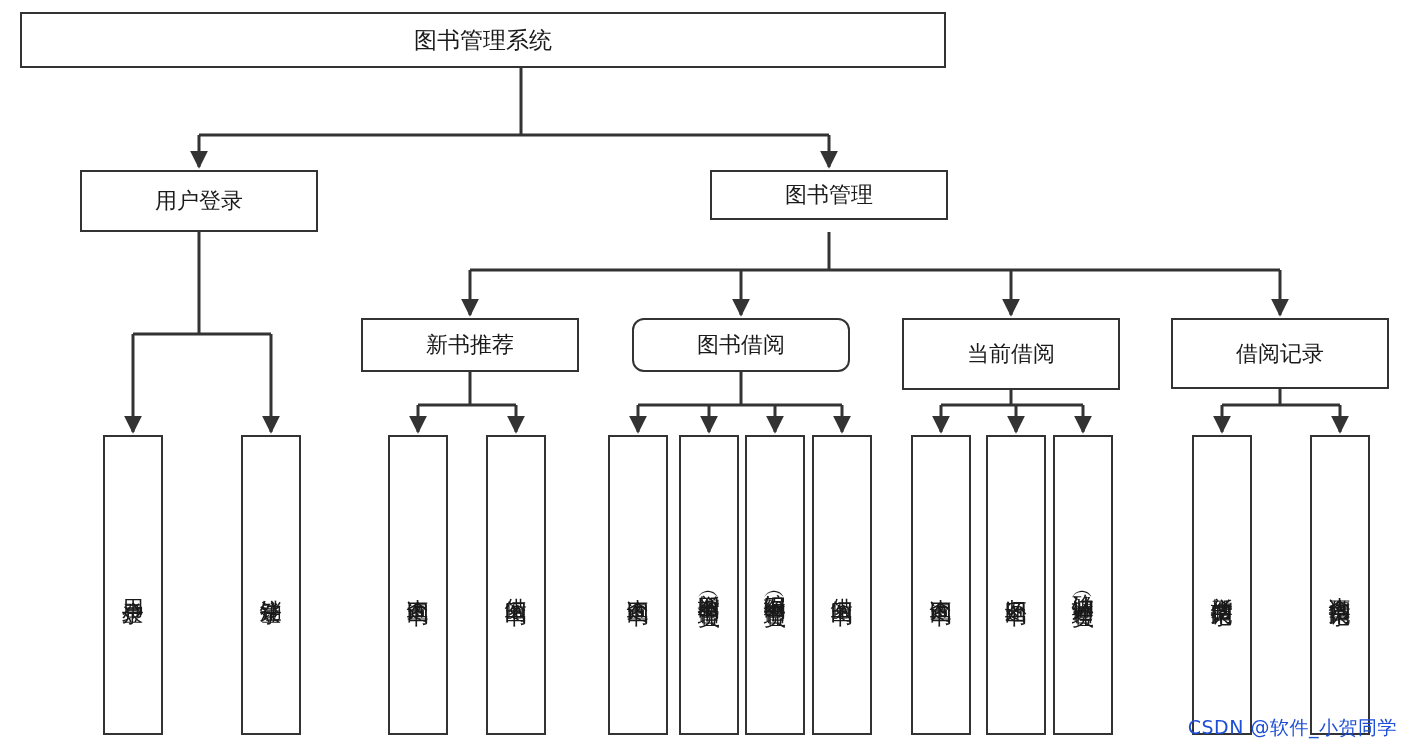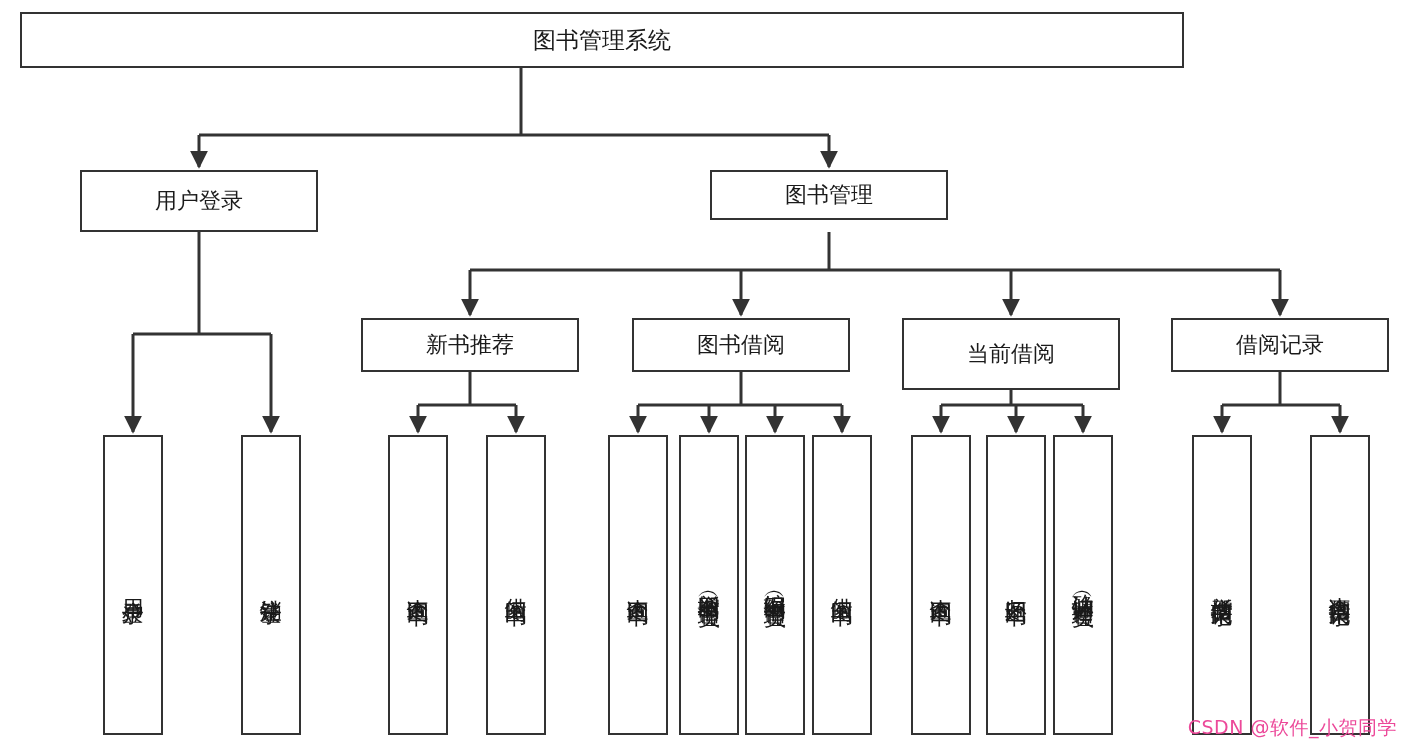--- a/index.html
+++ b/index.html
@@ -55,21 +55,21 @@
     writing-mode: vertical-rl;
     text-orientation: upright;
     letter-spacing: 2px;
     max-height: 290px;
   }
   #watermark {
     position: absolute;
     right: 8px;
     bottom: 6px;
     font-size: 19px;
-    color: #ec4899;
+    color: #1d4ed8;
     letter-spacing: 0.5px;
     white-space: nowrap;
   }
 </style>
 </head>
 <body>
 
 <div id="diagram-root">
 
   <svg id="edges-layer" viewBox="0 0 1405 747" width="1405" height="747" xmlns="http://www.w3.org/2000/svg">
@@ -109,39 +109,39 @@
         <path d="M 1016 405 L 1016 432" marker-end="url(#arrow-head)"></path>
         <path d="M 1083 405 L 1083 432" marker-end="url(#arrow-head)"></path>
         <path d="M 1280 372 L 1280 405"></path>
         <path d="M 1222 405 L 1340 405"></path>
         <path d="M 1222 405 L 1222 432" marker-end="url(#arrow-head)"></path>
         <path d="M 1340 405 L 1340 432" marker-end="url(#arrow-head)"></path>
       </g>
   </svg>
 
   <div id="nodes-layer">
-      <div class="node level-0" style="left: 20px; top: 12px; width: 1164px; height: 56px;">
+      <div class="node level-0" style="left: 20px; top: 12px; width: 926px; height: 56px;">
         <span class="node-label">图书管理系统</span>
       </div>
       <div class="node level-1" style="left: 80px; top: 170px; width: 238px; height: 62px;">
         <span class="node-label">用户登录</span>
       </div>
       <div class="node level-1" style="left: 710px; top: 170px; width: 238px; height: 50px;">
         <span class="node-label">图书管理</span>
       </div>
       <div class="node level-1" style="left: 361px; top: 318px; width: 218px; height: 54px;">
         <span class="node-label">新书推荐</span>
       </div>
-      <div class="node level-1" style="left: 632px; top: 318px; width: 218px; height: 54px;">
+      <div class="node level-1" style="left: 632px; top: 318px; width: 218px; height: 54px; border-radius: 12px;">
         <span class="node-label">图书借阅</span>
       </div>
       <div class="node level-1" style="left: 902px; top: 318px; width: 218px; height: 72px;">
         <span class="node-label">当前借阅</span>
       </div>
-      <div class="node level-1" style="left: 1171px; top: 318px; width: 218px; height: 54px;">
+      <div class="node level-1" style="left: 1171px; top: 318px; width: 218px; height: 71px;">
         <span class="node-label">借阅记录</span>
       </div>
       <div class="node leaf" style="left: 103px; top: 435px; width: 60px; height: 300px;">
         <span class="node-label">用户登录</span>
       </div>
       <div class="node leaf" style="left: 241px; top: 435px; width: 60px; height: 300px;">
         <span class="node-label">注销登录</span>
       </div>
       <div class="node leaf" style="left: 388px; top: 435px; width: 60px; height: 300px;">
         <span class="node-label">查询图书</span>

